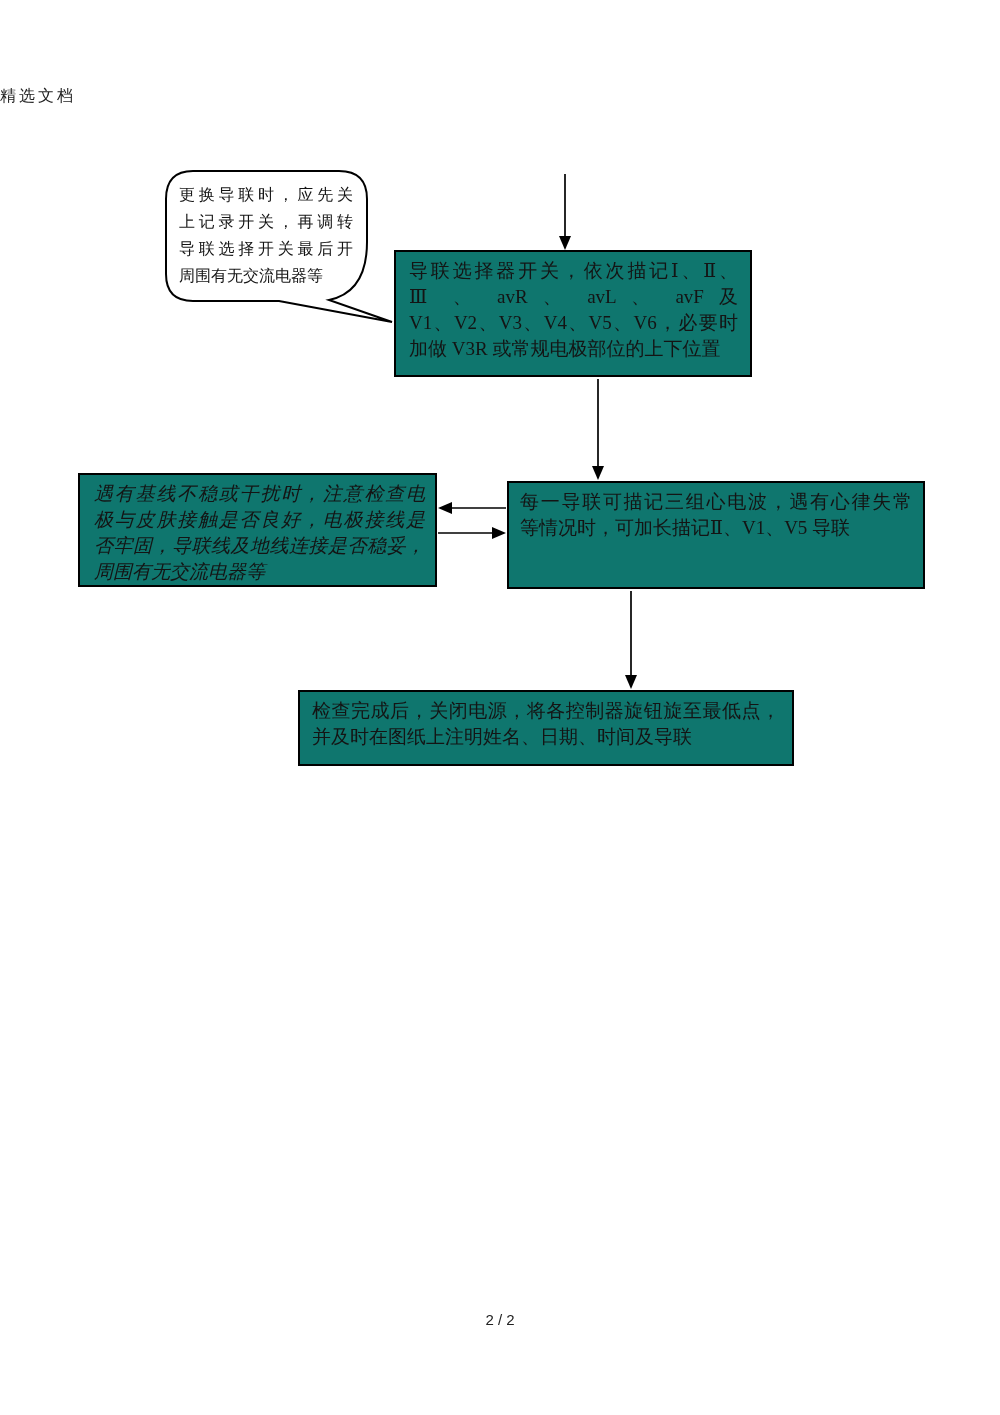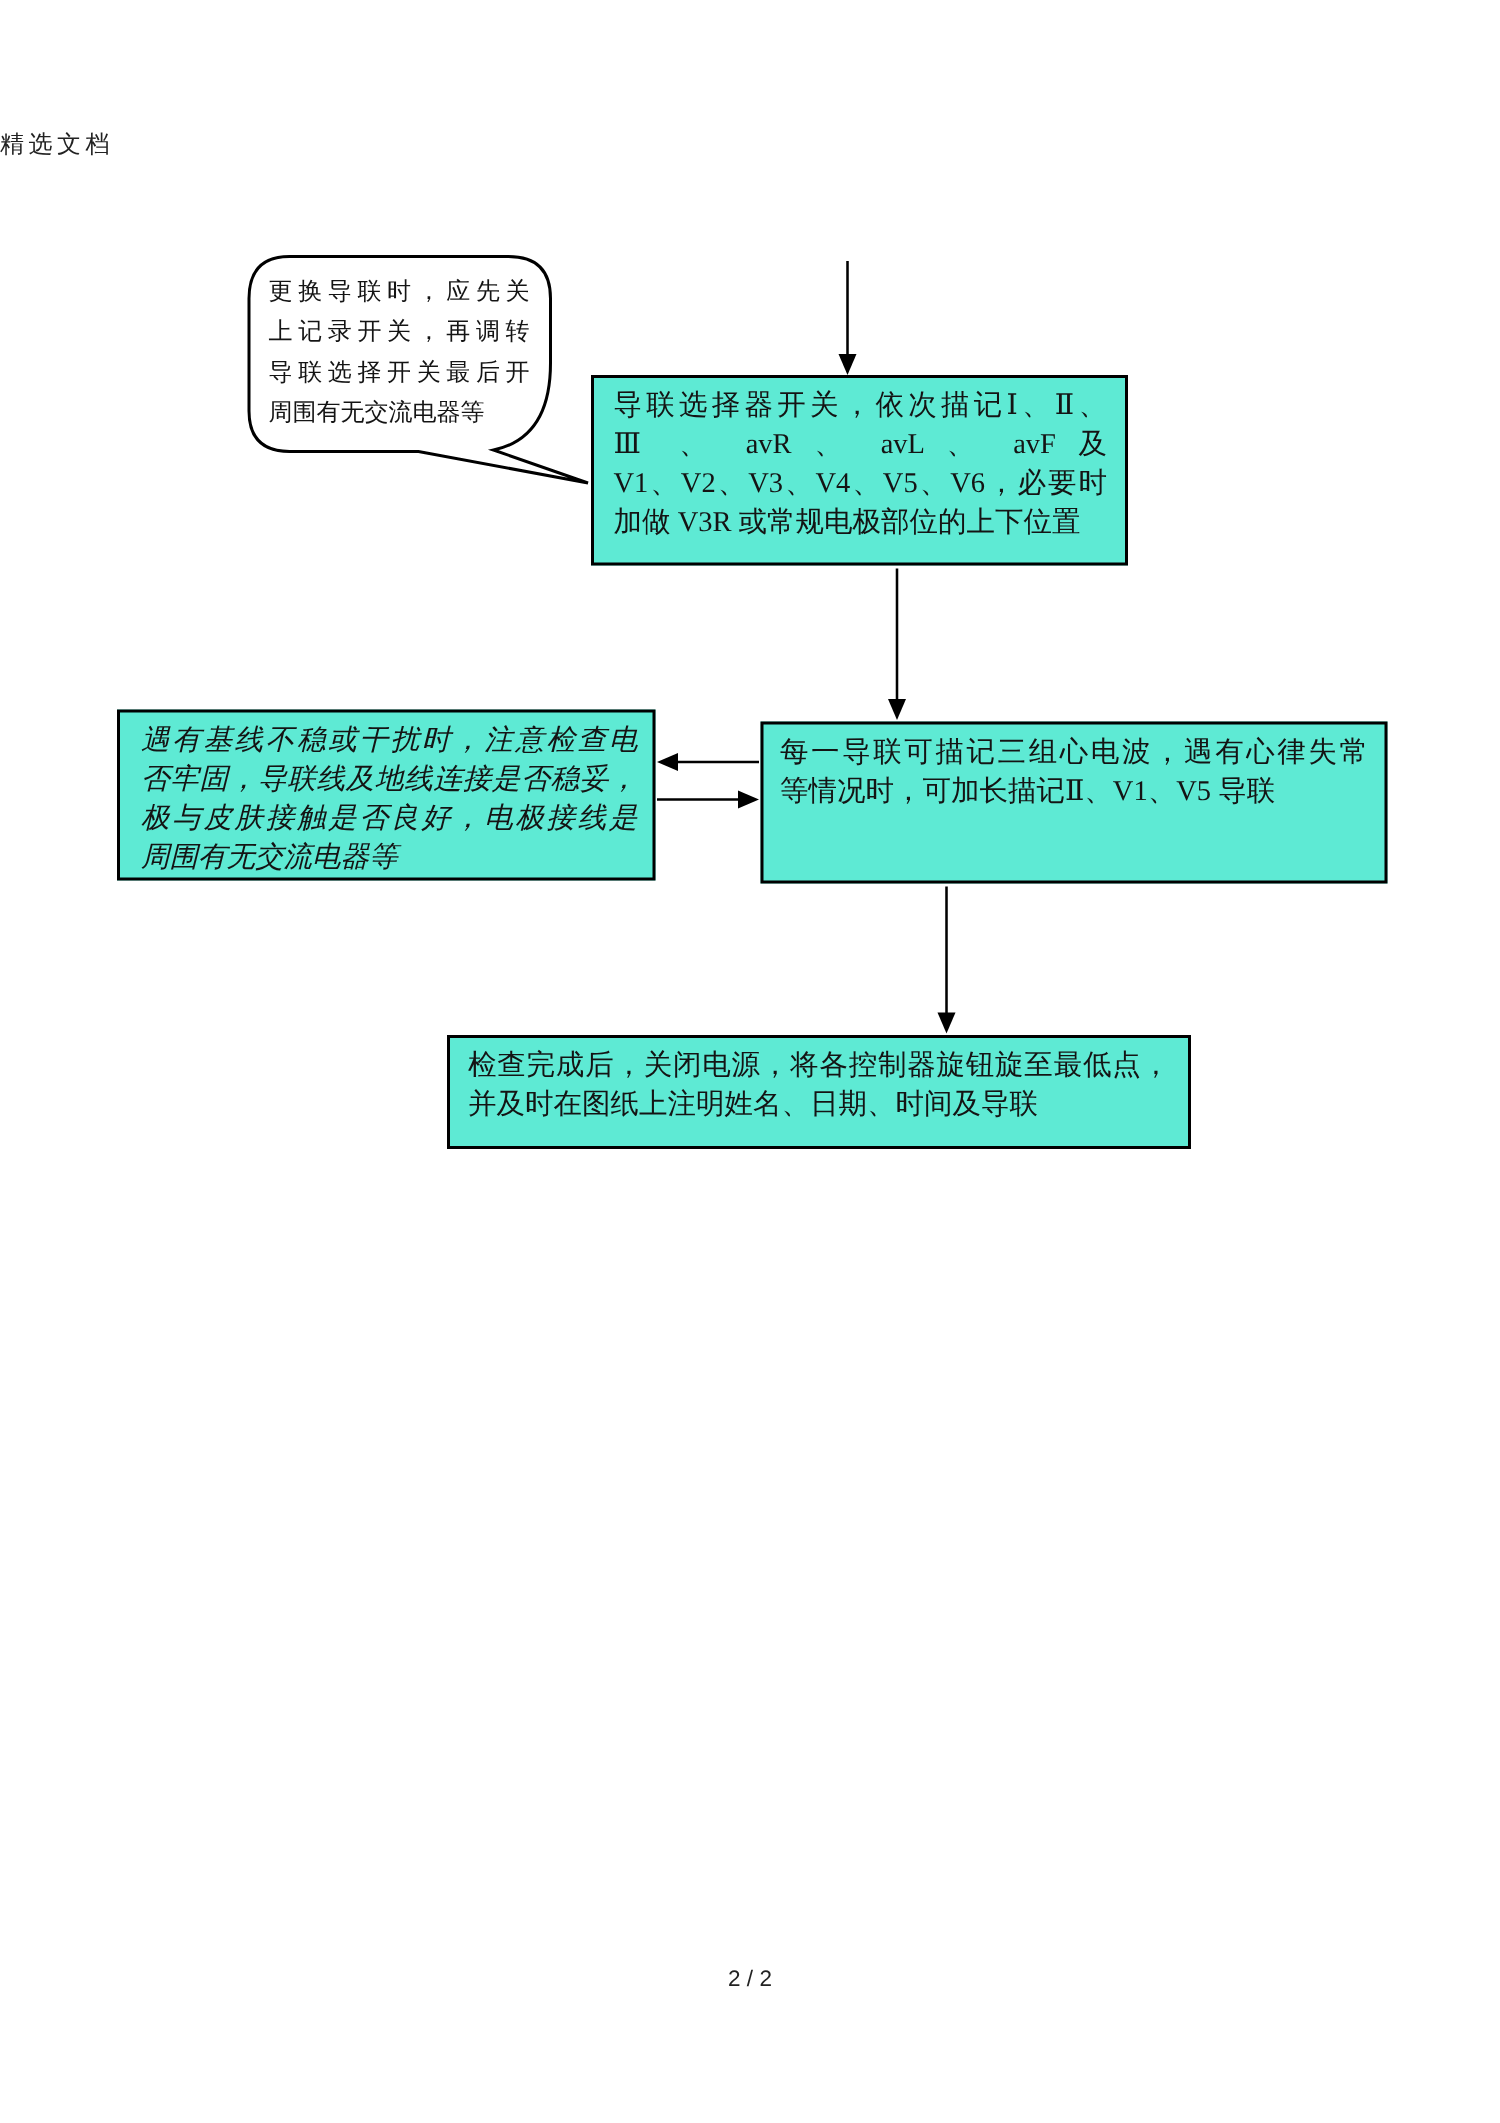--- a/index.html
+++ b/index.html
@@ -32,21 +32,21 @@
   }
   .svg-layer {
     position: absolute;
     inset: 0;
     width: 1000px;
     height: 1415px;
   }
   .flow-box {
     position: absolute;
     border: 2px solid #000;
-    background: #5eead4;
+    background: #0f766e;
     font-size: 19px;
     line-height: 26px;
     color: #141414;
   }
   .box-lead-selector   { left: 394px; top: 250px; width: 358px; height: 127px; padding: 6px 12px 0 13px; }
   .box-baseline-check  { left: 78px;  top: 473px; width: 359px; height: 114px; padding: 6px 10px 0 14px; font-style: italic; }
   .box-tracing-note    { left: 507px; top: 481px; width: 418px; height: 108px; padding: 6px 11px 0 11px; }
   .box-finish          { left: 298px; top: 690px; width: 496px; height: 76px;  padding: 6px 12px 0 12px; }
   .callout-text {
     position: absolute;
@@ -104,22 +104,22 @@
 
   <div class="flow-box box-lead-selector">
     <div class="line just">导联选择器开关，依次描记Ⅰ、Ⅱ、</div>
     <div class="line just">Ⅲ 、 avR 、 avL 、 avF 及</div>
     <div class="line just">V1、V2、V3、V4、V5、V6，必要时</div>
     <div class="line">加做 V3R 或常规电极部位的上下位置</div>
   </div>
 
   <div class="flow-box box-baseline-check">
     <div class="line just">遇有基线不稳或干扰时，注意检查电</div>
+    <div class="line just">极与皮肤接触是否良好，电极接线是</div>
     <div class="line just">否牢固，导联线及地线连接是否稳妥，</div>
-    <div class="line just">极与皮肤接触是否良好，电极接线是</div>
     <div class="line">周围有无交流电器等</div>
   </div>
 
   <div class="flow-box box-tracing-note">
     <div class="line just">每一导联可描记三组心电波，遇有心律失常</div>
     <div class="line">等情况时，可加长描记Ⅱ、V1、V5 导联</div>
   </div>
 
   <div class="flow-box box-finish">
     <div class="line just">检查完成后，关闭电源，将各控制器旋钮旋至最低点，</div>

